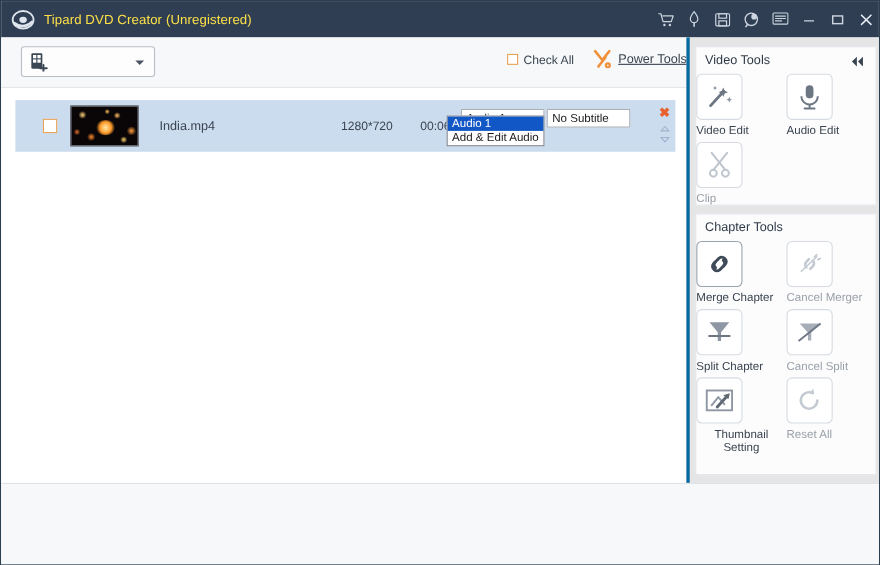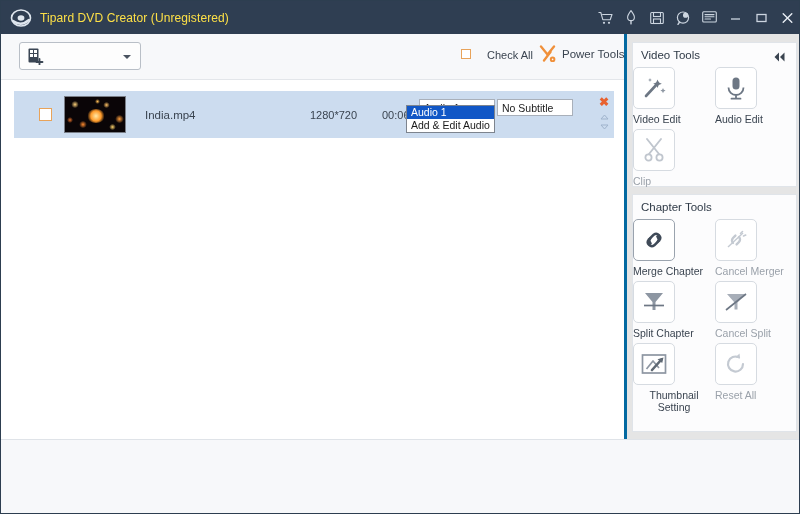--- a/index.html
+++ b/index.html
@@ -62,34 +62,34 @@
   .add-media .am-label { font-size: 11.5px; color: #3a4450; margin-left: 6px; }
   .add-media .am-caret {
     position: absolute; right: 9px; top: 12px;
     width: 0; height: 0;
     border-left: 4px solid transparent;
     border-right: 4px solid transparent;
     border-top: 4px solid #4a5360;
   }
   .check-all {
     position: absolute; left: 460px; top: 15px;
-    display: flex; align-items: flex-start; cursor: pointer; gap: 11px;
+    display: flex; align-items: flex-start; cursor: pointer;
   }
   .chk-box {
     width: 10px; height: 10px;
     border: 1px solid #e8a35a; background: #fff;
     flex: 0 0 auto;
   }
   .check-all .ca-label { font-size: 11px; color: #3a4450; margin-left: 5px; }
   .power-tools {
     position: absolute; left: 538px; top: 11px;
     display: flex; align-items: center; cursor: pointer;
   }
   .pt-ico { width: 17px; height: 17px; flex: 0 0 auto; }
-  .power-tools .pt-label { font-size: 11.5px; color: #3a4450; margin-left: 6px; }
+  .power-tools .pt-label { font-size: 11.5px; color: #3a4450; margin-left: 6px; text-decoration: underline; }
 
   
   .list-area {
     position: absolute; top: 79px; left: 0;
     width: 625px; height: 361px;
     background: #ffffff;
     border-right: 1px solid #e3e6ea;
   }
   .media-row {
     position: absolute; top: 11px; left: 13px;

